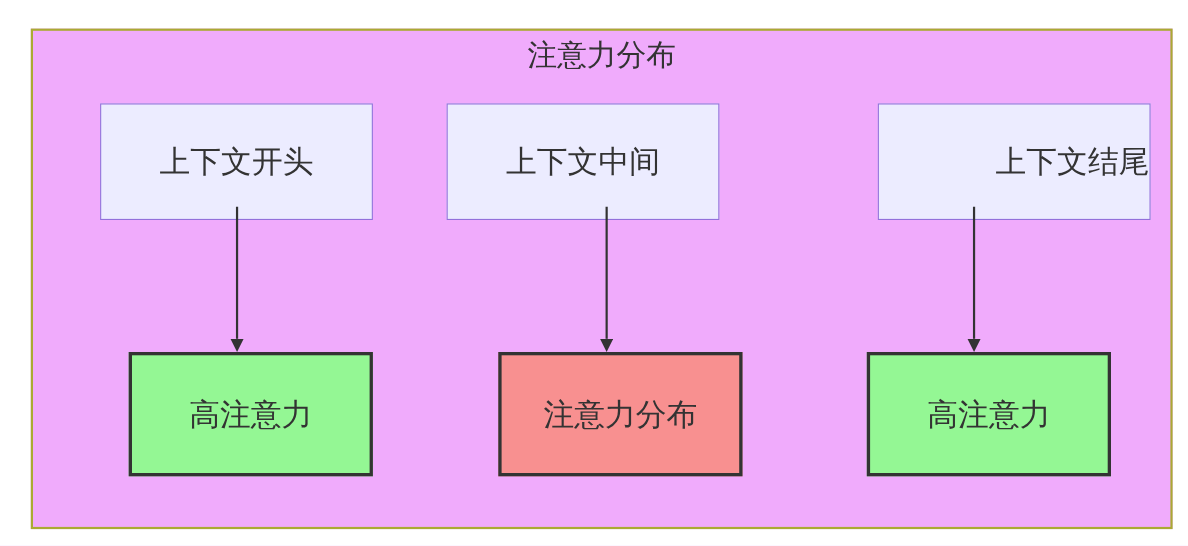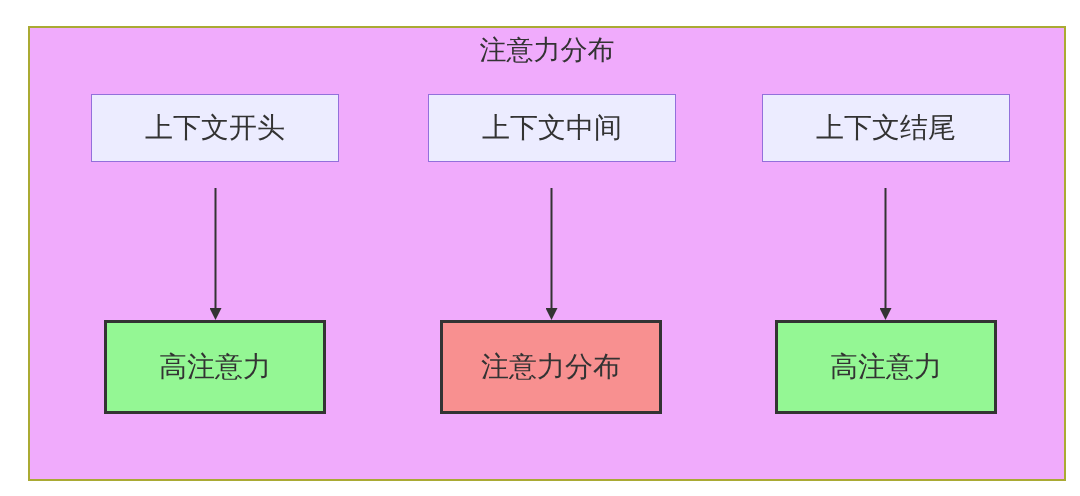--- a/index.html
+++ b/index.html
@@ -41,33 +41,34 @@
     align-items: center;
     justify-content: center;
     box-sizing: border-box;
     font-size: 28px;
     color: #333333;
     white-space: nowrap;
     text-align: center;
   }
   .node.context {
     width: 248px;
-    height: 68px;
+    height: 106px;
     top: 66px;
     background: #ececff;
     border: 1.5px solid #9370db;
   }
   .node.context.pos-0 { left: 61px; }
-  .node.context.pos-1 { left: 398px; }
-  .node.context.pos-2 { left: 732px; }
+  .node.context.pos-1 { left: 376px; }
+  .node.context.pos-2 { left: 768px; justify-content: flex-end; }
   .node.attn {
     width: 222px;
-    height: 94px;
+    height: 113px;
     top: 292px;
     border: 3px solid #333333;
+    margin-left: 13px;
   }
   .node.attn.high { background: #94f794; }
   .node.attn.low  { background: #f89090; }
   .node.attn.pos-0 { left: 74px; }
   .node.attn.pos-1 { left: 410px; }
   .node.attn.pos-2 { left: 745px; }
   .edges-layer {
     position: absolute;
     left: 0;
     top: 0;

